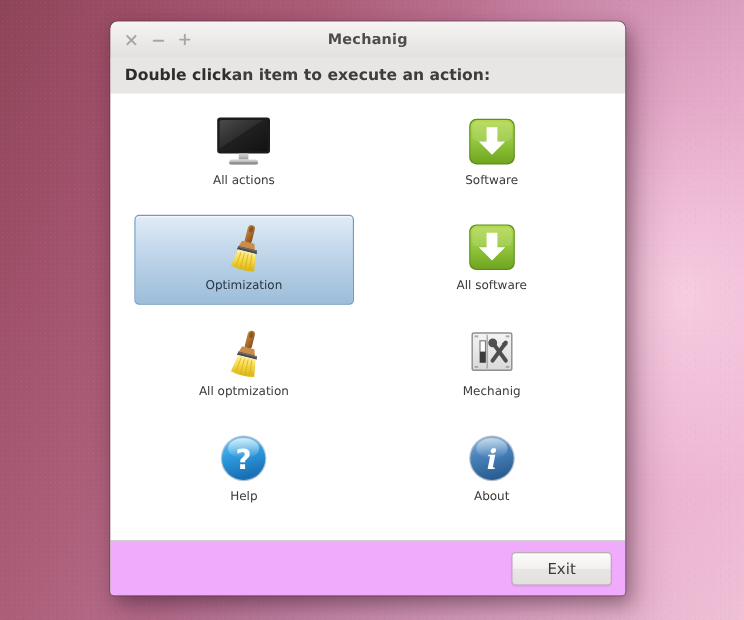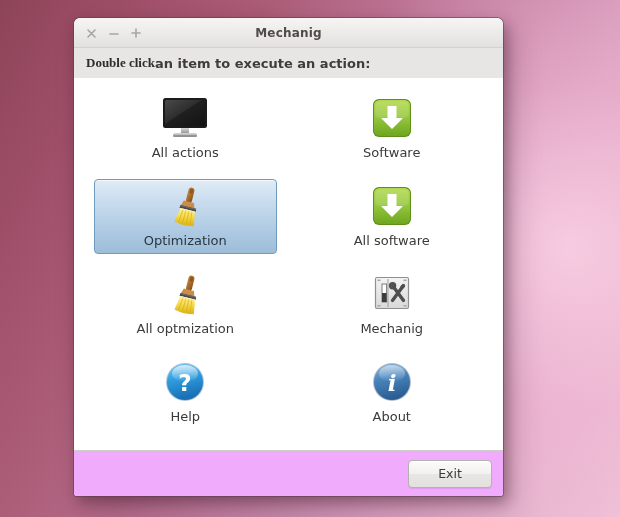--- a/index.html
+++ b/index.html
@@ -32,21 +32,21 @@
     background-image:
       radial-gradient(rgba(255,255,255,.55) 0.6px, rgba(255,255,255,0) 0.7px),
       radial-gradient(rgba(0,0,0,.25) 0.5px, rgba(0,0,0,0) 0.6px);
     background-size: 4px 4px, 7px 6px;
     background-position: 0 0, 2px 3px;
   }
 
   
   #window {
     position: absolute;
-    left: 74px;
+    left: 92px;
     top: 18px;
     width: 429px;
     height: 478px;
     border-radius: 6px 6px 3px 3px;
     box-shadow:
       0 0 0 1px rgba(90,60,72,.55),
       4px 6px 14px rgba(60,25,45,.40),
       10px 14px 30px rgba(60,25,45,.22);
     background: #f1f0ee;
     overflow: hidden;
@@ -99,21 +99,21 @@
   
   #instruction {
     flex: 0 0 30px;
     background: #e8e6e4;
     padding-left: 12px;
     display: flex;
     align-items: center;
     font-size: 13px;
     color: #3f3c39;
   }
-  #instruction .strong { font-weight: bold; color: #2f2d2b; font-family: Liberation Serif, serif; }
+  #instruction .strong { font-weight: bold; color: #2f2d2b; }
   #instruction .rest { font-weight: bold; color: #3f3c39; }
 
   
   #content {
     flex: 1 1 auto;
     background: #ffffff;
     position: relative;
     padding: 6px 8px 0 8px;
   }
   #icon-grid {
@@ -146,21 +146,21 @@
     box-shadow: inset 0 1px 0 rgba(255,255,255,.65);
   }
   .icon-wrap {
     height: 46px;
     display: flex;
     align-items: center;
     justify-content: center;
   }
   .item-label {
     margin-top: 5px;
-    font-size: 13px;
+    font-size: 10px;
     color: #3c3a38;
     text-align: center;
     line-height: 1;
   }
   .item.selected .item-label { color: #2b3540; }
 
   
   #footer {
     flex: 0 0 46px;
     background: #f0abfc;

